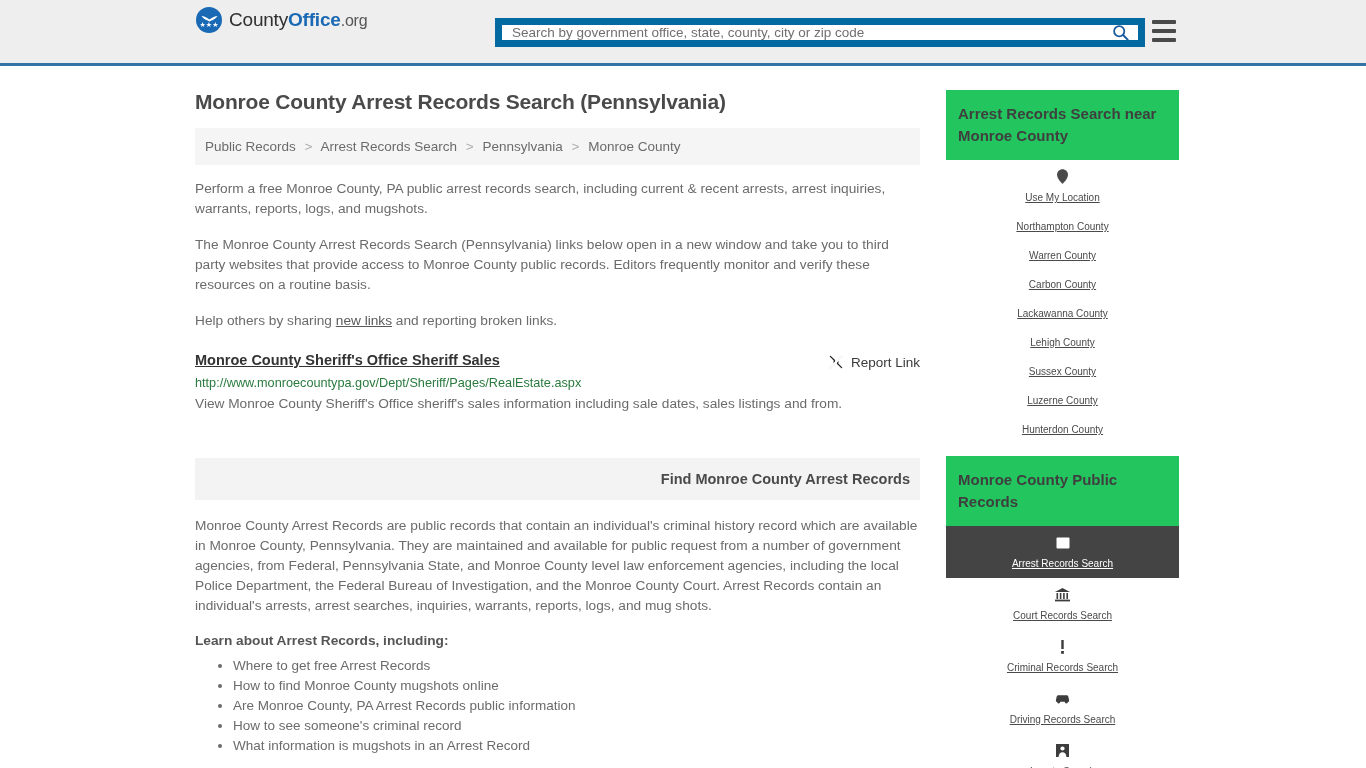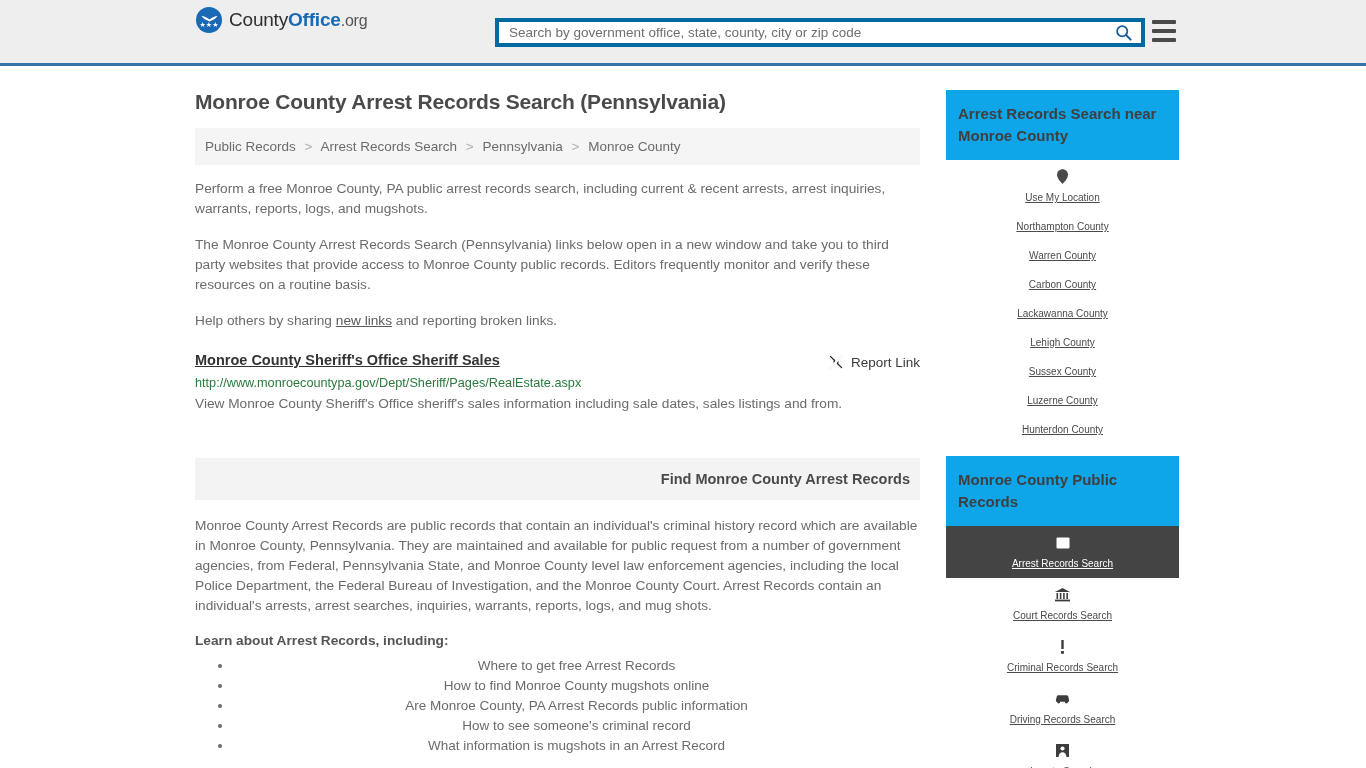--- a/index.html
+++ b/index.html
@@ -47,21 +47,21 @@
   }
   .logo-text .b1 { font-weight: normal; color: #2f2f2f; }
   .logo-text .b2 { font-weight: bold; color: #1a69b4; }
   .logo-text .b3 { font-weight: normal; color: #555; font-size: 16px; }
 
   .search-wrap {
     position: absolute;
     left: 495px; top: 18px;
     width: 650px; height: 29px;
     background: #ffffff;
-    border: 4px solid #0369a1;
+    border: 7px solid #0369a1;
     display: flex; align-items: center;
   }
   .search-input {
     flex: 1;
     border: 0; outline: 0;
     background: transparent;
     font-family: "Liberation Sans", sans-serif;
     font-size: 13.5px;
     color: #444;
     padding: 0 10px;
@@ -185,34 +185,33 @@
   .section-body { padding-top: 16px; }
   .lead-in {
     font-size: 13.7px;
     font-weight: bold;
     color: #555;
     margin: 17px 0 8px 0;
   }
   ul.learn-list {
     margin: 0; padding: 0 0 0 38px;
     list-style: disc;
-    text-align: center;
   }
   ul.learn-list li {
     font-size: 13.5px;
     line-height: 20px;
     color: #6b6b6b;
     margin-bottom: 0px;
   }
 
   
   .side-panel { margin-bottom: 12px; }
   .side-panel:first-child { margin-top: 24px; }
   .side-head {
-    background: #0ea5e9;
+    background: #22c55e;
     padding: 13px 12px;
     font-size: 15px;
     font-weight: bold;
     color: #3f3f3f;
     line-height: 22px;
   }
   .side-list { padding: 0; margin: 0; list-style: none; }
   .side-list li { }
   .side-item {
     display: flex; align-items: center; gap: 8px;

